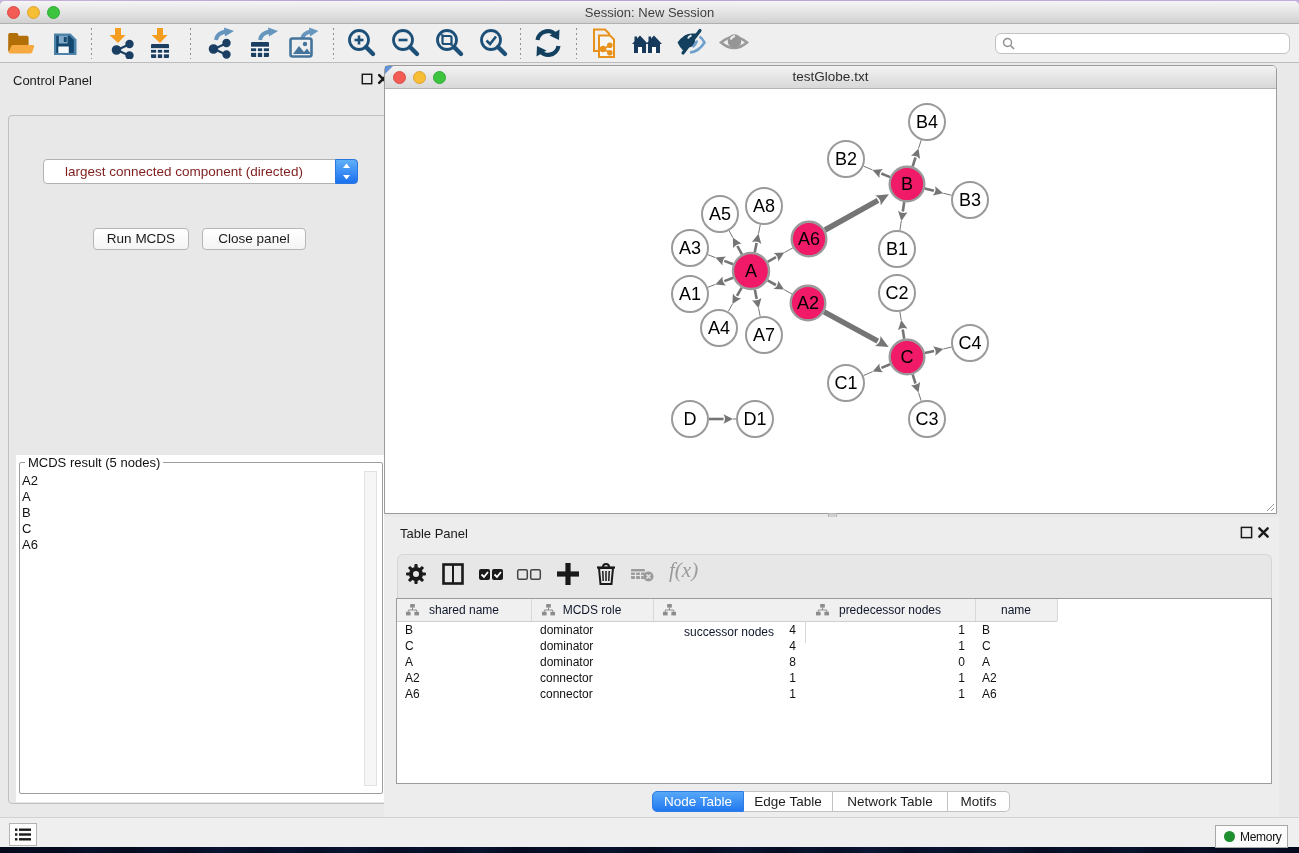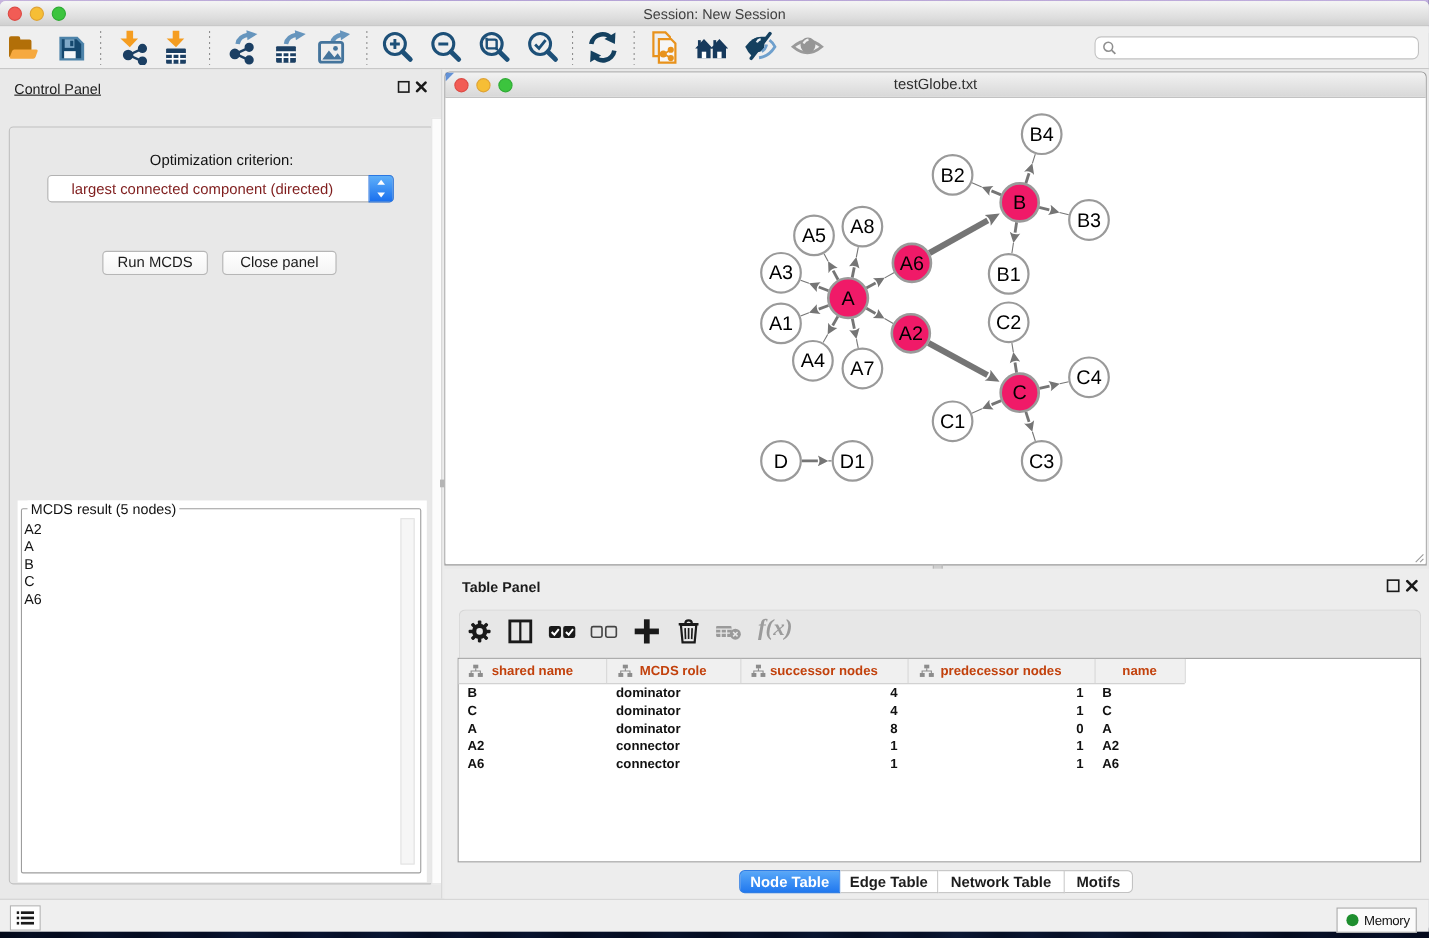--- a/index.html
+++ b/index.html
@@ -44,31 +44,31 @@
   font-size:13.5px;color:#1b1b1b;text-align:center;margin-top:36px;}
 .combo{position:absolute;left:34px;top:43px;width:313px;height:23px;background:#fff;border:1px solid #b2b2b2;border-radius:4px;font-size:13.5px;color:#7f1d1d;}
 .combobtn{position:absolute;right:-1px;top:-1px;width:21px;height:23px;border-radius:0 4px 4px 0;
   background:linear-gradient(#5fb0f9,#1a70ee);border:1px solid #2a77e2;}
 .whitepanel{position:absolute;left:7px;top:339px;width:372px;height:347px;background:#fff;}
 .groupbox{position:absolute;left:3px;top:7px;width:362px;height:330px;border:1px solid #9d9d9d;border-radius:2px;}
 .gbtitle{position:absolute;left:5px;top:-8px;background:#fff;padding:0 3px;font-size:13px;color:#111;}
 .mlist{position:absolute;left:2px;top:8px;font-size:13px;color:#111;line-height:16px;}
 .mscroll{position:absolute;right:5px;top:8px;width:11px;height:313px;background:#f6f6f6;border:1px solid #e2e2e2;}
 
-.desk{position:absolute;left:404px;top:0;width:895px;height:754px;background:#e9e9e9;}
+.desk{position:absolute;left:384px;top:0;width:895px;height:754px;background:#e9e9e9;}
 .iwin{position:absolute;left:0;top:2px;width:891px;height:447px;background:#fff;border:1px solid #9b9b9b;border-radius:5px 5px 0 0;}
 .ititle{position:absolute;left:0;top:0;width:100%;height:22px;background:linear-gradient(#f2f2f2,#d8d8d8);border-bottom:1px solid #b4b4b4;border-radius:4px 4px 0 0;}
 .icontent{position:absolute;left:0;top:23px;width:891px;height:423px;background:#fff;overflow:hidden;}
 
-.tp{position:absolute;left:0;top:454px;width:895px;height:300px;background:#ededed;font-weight:bold;}
+.tp{position:absolute;left:0;top:454px;width:895px;height:300px;background:#ededed;}
 .tptool{position:absolute;left:13px;top:37px;width:873px;height:46px;background:#e7e7e7;border:1px solid #d6d6d6;border-bottom:none;border-radius:6px 6px 0 0;}
 .tbl{position:absolute;left:12px;top:81px;width:874px;height:184px;background:#fff;border:1px solid #9c9c9c;}
 .thead{position:absolute;left:0;top:0;height:22px;background:#f0f0f0;border-bottom:1px solid #cfcfcf;font-size:12px;color:#222;}
 .hcell{position:absolute;top:0;height:22px;border-right:1px solid #d8d8d8;}
-.hlabel{position:absolute;top:4px;width:100%;text-align:center;font-size:12px;color:#c2410c;}
+.hlabel{position:absolute;top:4px;width:100%;text-align:center;font-size:12px;color:#0f172a;}
 .trow{position:absolute;font-size:12px;color:#111;}
 .btabs{position:absolute;left:268px;top:274px;height:21px;display:flex;}
 .btab{font-size:13.5px;background:#fff;border:1px solid #c2c2c2;border-left:none;color:#1d1d1d;display:flex;align-items:center;justify-content:center;}
 .btab.first{border-left:1px solid #c2c2c2;border-radius:5px 0 0 5px;}
 .btab.last{border-radius:0 5px 5px 0;}
 .btab.sel{background:linear-gradient(#58a8f8,#2178ef);color:#fff;border-color:#2f7de4;}
 </style>
 </head>
 <body>
 <div class="wallt"></div>
@@ -227,29 +227,28 @@
   </svg>
   <div class="search">
     <svg width="14" height="14" viewBox="0 0 14 14" style="position:absolute;left:6px;top:3px">
       <circle cx="5.5" cy="5.5" r="4" fill="none" stroke="#8f8f8f" stroke-width="1.4"></circle>
       <line x1="8.5" y1="8.5" x2="12" y2="12" stroke="#8f8f8f" stroke-width="1.6"></line>
     </svg>
   </div>
 </div>
 <div class="content">
  <div class="cp">
-  <div class="panelhead" style="position:absolute;left:13px;top:10px;text-decoration:underline;">Control Panel</div>
+  <div class="panelhead" style="position:absolute;left:13px;top:10px;">Control Panel</div>
   <svg style="position:absolute;left:361px;top:10px" width="12" height="12" viewBox="0 0 14 14">
     <rect x="1.5" y="1.5" width="11" height="11" fill="none" stroke="#1a1a1a" stroke-width="1.7"></rect>
   </svg>
   <svg style="position:absolute;left:377px;top:10px" width="12" height="12" viewBox="0 0 14 14">
     <path d="M2.5 2.5 L11.5 11.5 M11.5 2.5 L2.5 11.5" stroke="#1a1a1a" stroke-width="2.8" stroke-linecap="round"></path>
   </svg>
   <div class="tabpane">
-    <div style="position:absolute;left:0;top:22px;width:100%;text-align:center;font-size:13.5px;color:#111;">Optimization criterion:</div>
     <div class="combo">
       <div style="position:absolute;left:21px;top:4px;">largest connected component (directed)</div>
       <div class="combobtn">
         <svg width="21" height="23" viewBox="0 0 21 23">
           <path d="M10.5 3.5 L14 8 H7 Z" fill="#fff"></path>
           <path d="M10.5 19.5 L14 15 H7 Z" fill="#fff"></path>
         </svg>
       </div>
     </div>
     <div class="btn" style="left:84px;top:76px;width:94px;height:20px;line-height:20px;">Run MCDS</div>
@@ -446,21 +445,21 @@
       <div style="position:absolute;left:271px;top:3px;font-family:'Liberation Serif',serif;font-style:italic;font-size:21px;color:#9b9b9b;">f(x)</div>
     </div>
     <div class="tbl">
       <div class="thead" style="width:660px;">
         <div class="hcell" style="left:0;width:134px;">
                 <div class="hlabel">shared name</div>
               </div>
         <div class="hcell" style="left:134px;width:122px;">
                 <div class="hlabel">MCDS role</div>
               </div>
-        <div class="hcell" style="left:256px;width:152px;">
+        <div class="hcell" style="left:256px;width:152px;margin-top:22px;">
                 <div class="hlabel">successor nodes</div>
               </div>
         <div class="hcell" style="left:408px;width:170px;">
                 <div class="hlabel">predecessor nodes</div>
               </div>
         <div class="hcell" style="left:578px;width:82px;">
                 <div class="hlabel">name</div>
               </div>
         <svg style="position:absolute;left:9px;top:5px" width="13" height="12" viewBox="0 0 13 12">
                 <g fill="#8c8c8c">

